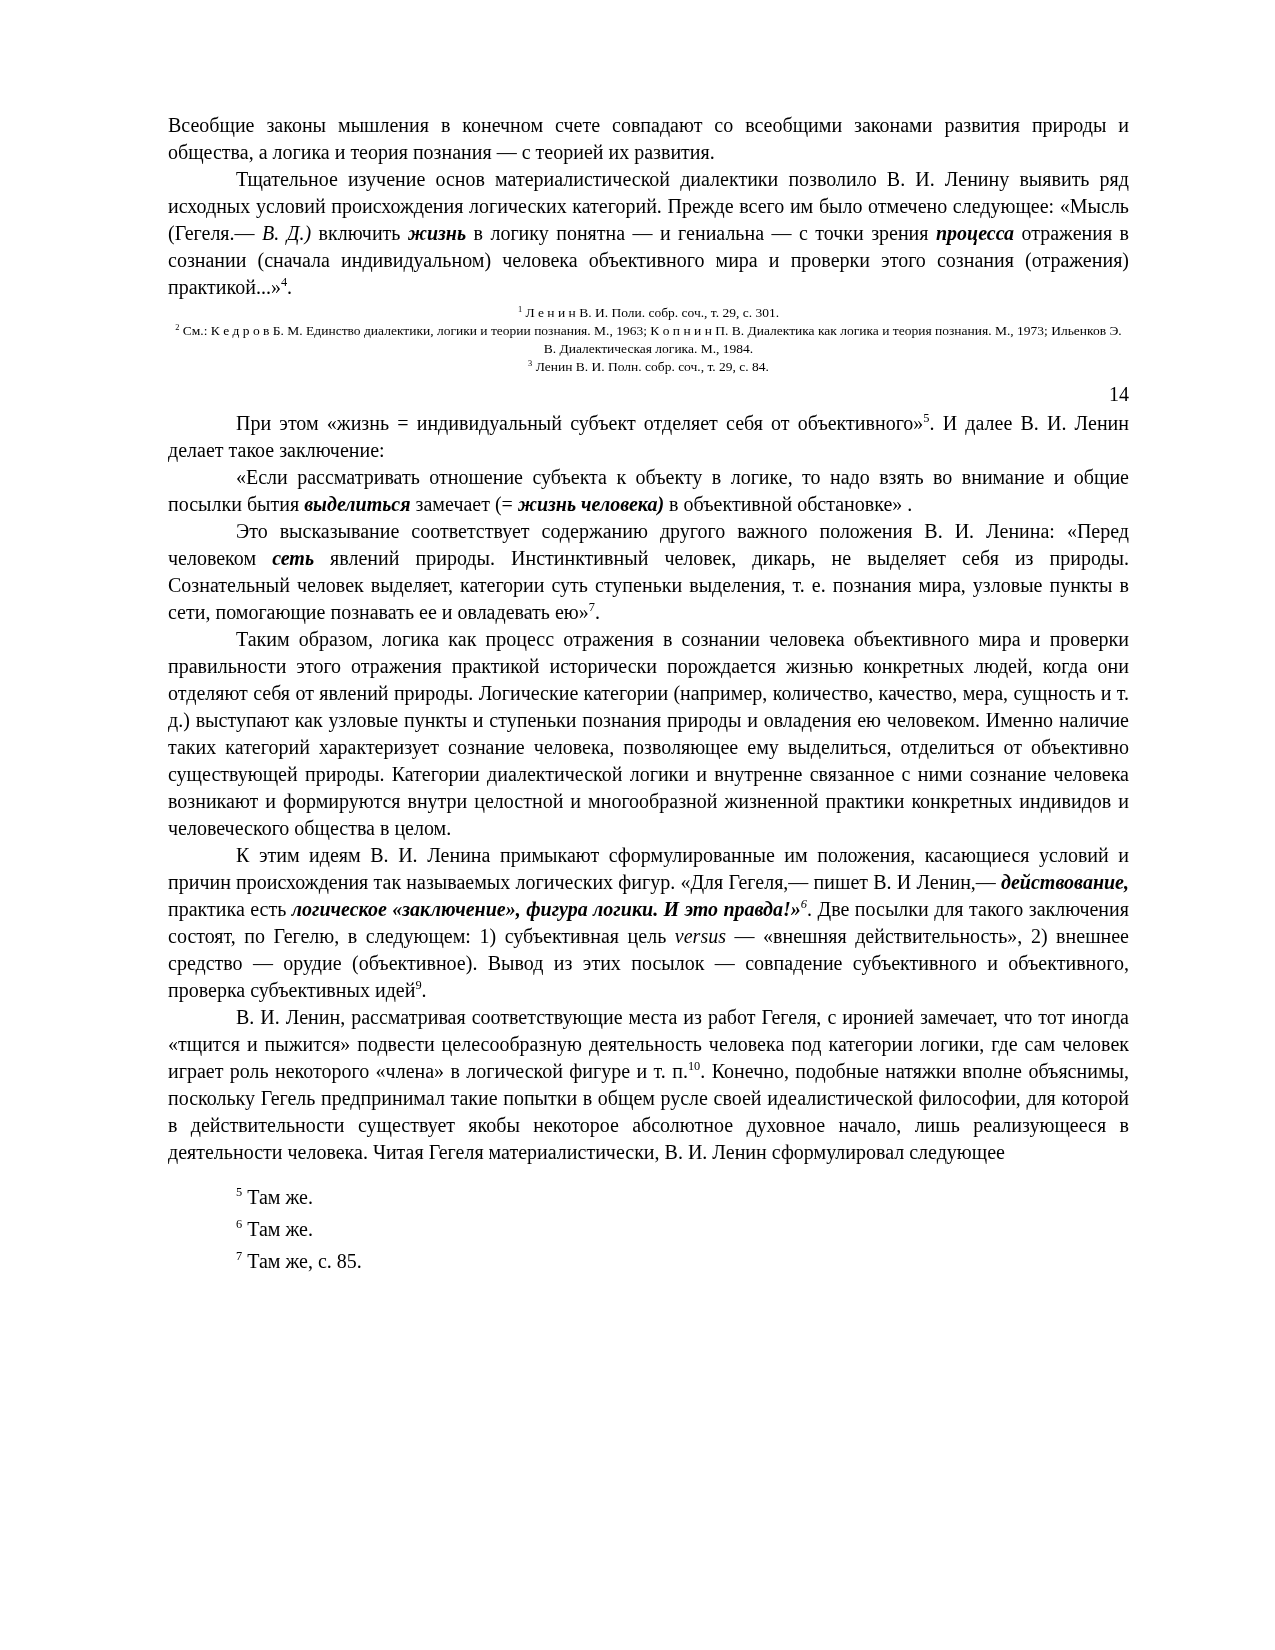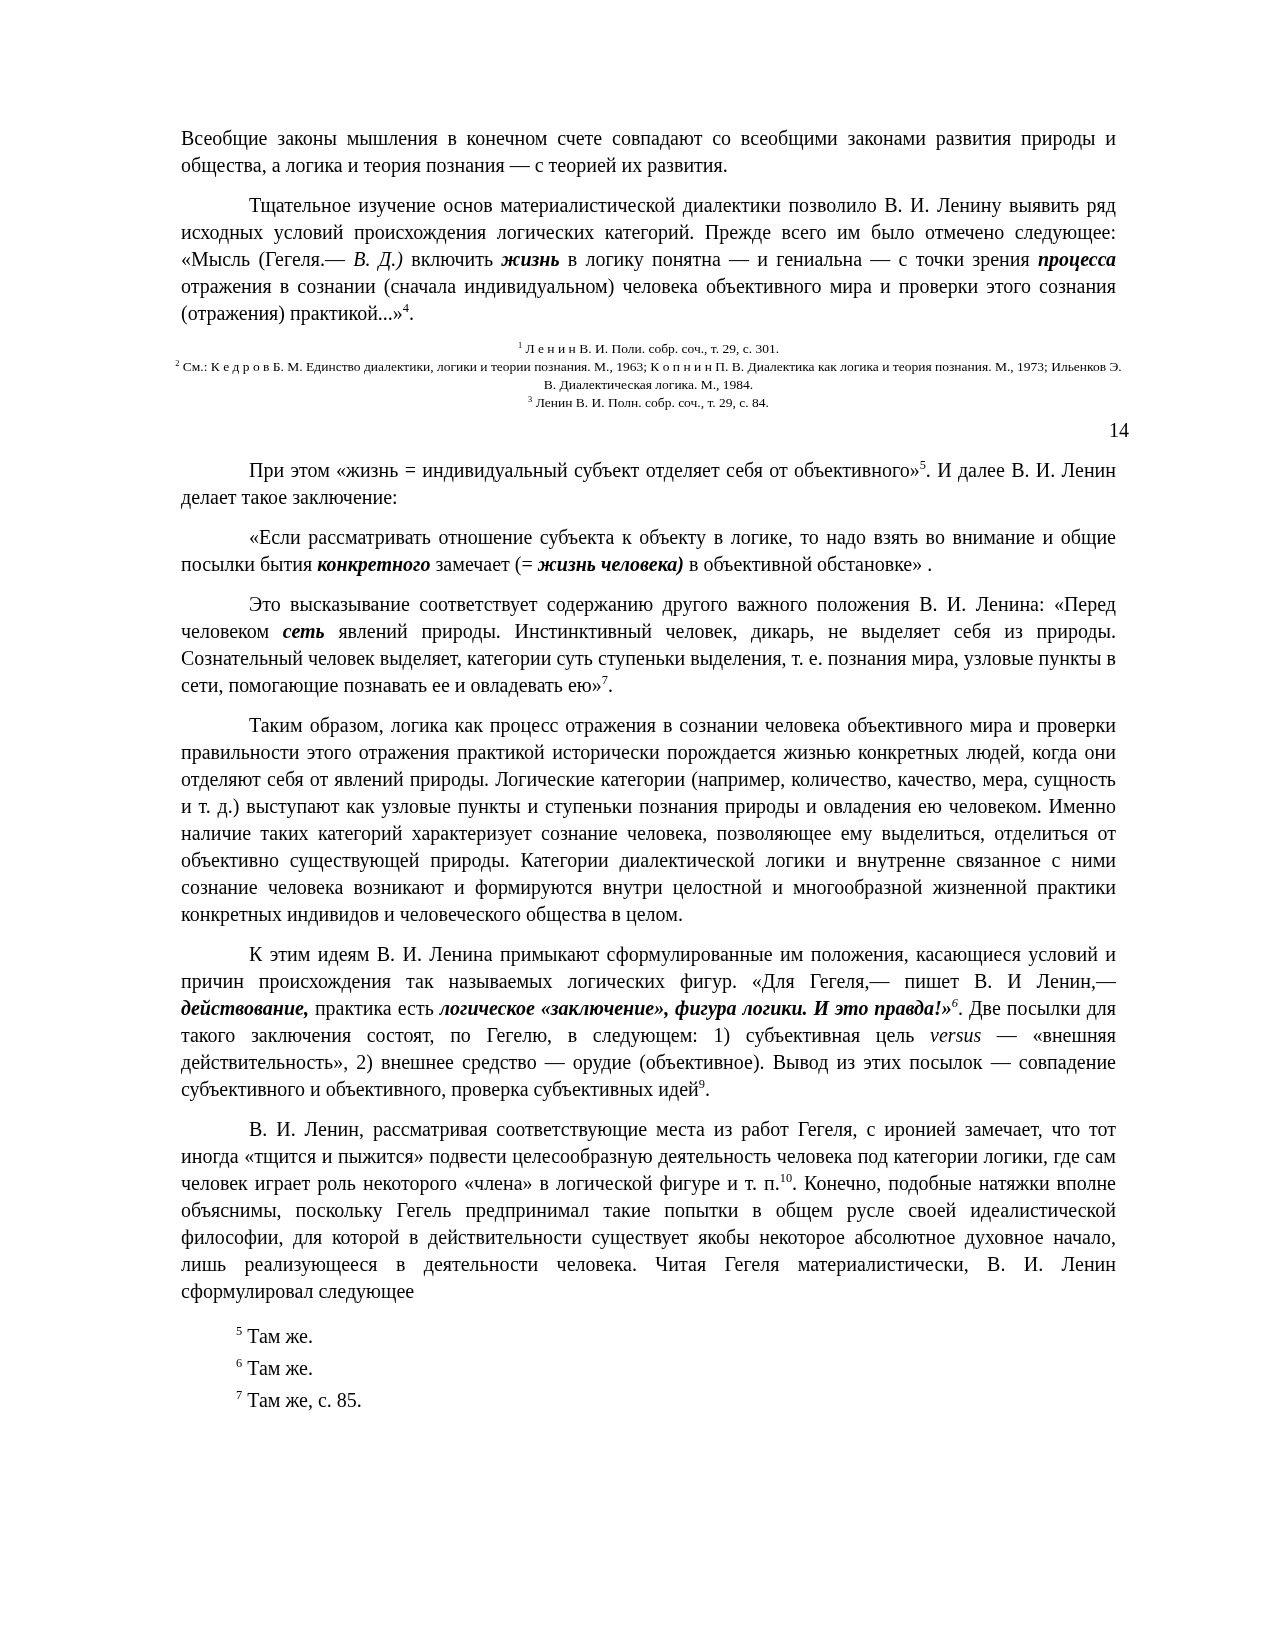--- a/index.html
+++ b/index.html
@@ -16,21 +16,21 @@
   .page {
     box-sizing: border-box;
     width: 1275px;
     height: 1650px;
     padding: 112px 146px 40px 168px;
     font-family: "Liberation Serif", "DejaVu Serif", serif;
     font-size: 20px;
     line-height: 27px;
   }
   .para {
-    margin: 13px;
+    margin: 0;
     text-align: justify;
   }
   .para.indent {
     text-indent: 68px;
   }
   .it { font-style: italic; }
   .bd { font-weight: bold; }
   sup {
     font-size: 0.62em;
     line-height: 0;
@@ -66,21 +66,21 @@
   <div>
       <p class="para"><span>Всеобщие законы мышления в конечном счете совпадают со всеобщими законами развития природы и общества, а логика и теория познания — с теорией их развития.</span></p>
       <p class="para indent"><span>Тщательное изучение основ материалистической диалектики позволило В. И. Ленину выявить ряд исходных условий происхождения логических категорий. Прежде всего им было отмечено следующее: «Мысль (Гегеля.— </span><span class="it">В. Д.)</span><span> включить </span><span class="it bd">жизнь</span><span> в логику понятна — и гениальна — с точки зрения </span><span class="it bd">процесса</span><span> отражения в сознании (сначала индивидуальном) человека объективного мира и проверки этого сознания  (отражения)  практикой...»</span><span><sup>4</sup></span><span>.</span></p>
       <div class="fn-block">
         <div class="fn-line"><span><sup>1</sup></span><span> Л е н и н В. И. Поли. собр. соч., т. 29, с. 301.</span></div>
         <div class="fn-line wide"><span><sup>2</sup></span><span> См.: К е д р о в Б. М. Единство диалектики, логики и теории познания. М., 1963; К о п н и н П. В. Диалектика как логика и теория познания. М., 1973; Ильенков Э. В. Диалектическая логика. М., 1984.</span></div>
         <div class="fn-line"><span><sup>3</sup></span><span> Ленин  В.  И.  Полн.  собр.  соч., т.  29,  с.  84.</span></div>
       </div>
       <p class="para page-num">14</p>
       <p class="para indent"><span>При этом «жизнь = индивидуальный субъект отделяет себя от объективного»</span><span><sup>5</sup></span><span>. И далее В. И. Ленин делает такое заключение:</span></p>
-      <p class="para indent"><span>«Если рассматривать отношение субъекта к объекту в логике, то надо взять во внимание и общие посылки бытия </span><span class="it bd">конкретного</span><span> замечает (= </span><span class="it bd">жизнь человека)</span><span> в объективной обстановке» .</span></p>
+      <p class="para indent"><span>«Если рассматривать отношение субъекта к объекту в логике, то надо взять во внимание и общие посылки бытия </span><span class="it bd">выделиться</span><span> замечает (= </span><span class="it bd">жизнь человека)</span><span> в объективной обстановке» .</span></p>
       <p class="para indent"><span>Это высказывание соответствует содержанию другого важного положения В. И. Ленина: «Перед человеком </span><span class="it bd">сеть</span><span> явлений природы. Инстинктивный человек, дикарь, не выделяет себя из природы. Сознательный человек выделяет, категории суть ступеньки выделения, т. е. познания мира, узловые пункты в сети, помогающие познавать ее и овладевать ею»</span><span><sup>7</sup></span><span>.</span></p>
       <p class="para indent"><span>Таким образом, логика как процесс отражения в сознании человека объективного мира и проверки правильности этого отражения практикой исторически порождается жизнью конкретных людей, когда они отделяют себя от явлений природы. Логические категории (например, количество, качество, мера, сущность и т. д.) выступают как узловые пункты и ступеньки познания природы и овладения ею человеком. Именно наличие таких категорий характеризует сознание человека, позволяющее ему выделиться, отделиться от объективно существующей природы. Категории диалектической логики и внутренне связанное с ними сознание человека возникают и формируются внутри целостной и многообразной жизненной практики конкретных индивидов и человеческого общества в целом.</span></p>
       <p class="para indent"><span>К этим идеям В. И. Ленина примыкают сформулированные им положения, касающиеся условий и причин происхождения так называемых логических фигур. «Для Гегеля,— пишет В. И Ленин,— </span><span class="it bd">действование,</span><span> практика есть </span><span class="it bd">логическое «заключение», фигура логики. И это правда!»</span><span class="it"><sup>6</sup></span><span>. Две посылки для такого заключения состоят, по Гегелю, в следующем: 1) субъективная цель </span><span class="it">versus</span><span> — «внешняя действительность», 2) внешнее средство — орудие (объективное). Вывод из этих посылок — совпадение субъективного и объективного, проверка субъективных идей</span><span><sup>9</sup></span><span>.</span></p>
       <p class="para indent"><span>В. И. Ленин, рассматривая соответствующие места из работ Гегеля, с иронией замечает, что тот иногда «тщится и пыжится» подвести целесообразную деятельность человека под категории логики, где сам человек играет роль некоторого «члена» в логической фигуре и т. п.</span><span><sup>10</sup></span><span>. Конечно, подобные натяжки вполне объяснимы, поскольку Гегель предпринимал такие попытки в общем русле своей идеалистической философии, для которой в действительности существует якобы некоторое абсолютное духовное начало, лишь реализующееся в деятельности человека. Читая Гегеля материалистически, В. И. Ленин сформулировал следующее</span></p>
       <div class="bottom-fns">
         <p class="bfn-line"><span><sup>5</sup></span><span> Там же.</span></p>
         <p class="bfn-line"><span><sup>6</sup></span><span> Там же.</span></p>
         <p class="bfn-line"><span><sup>7</sup></span><span> Там же, с. 85.</span></p>
       </div>
     </div>

